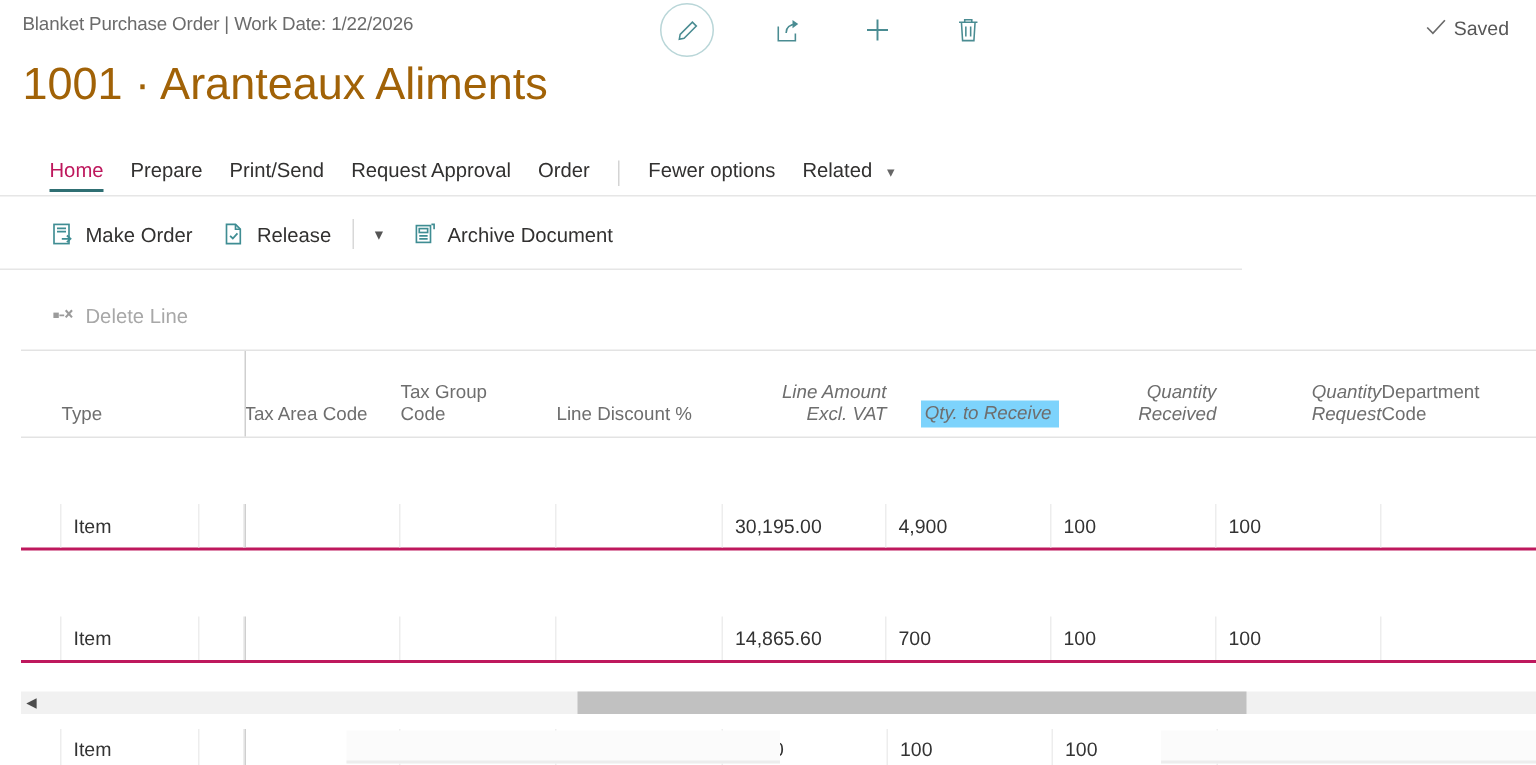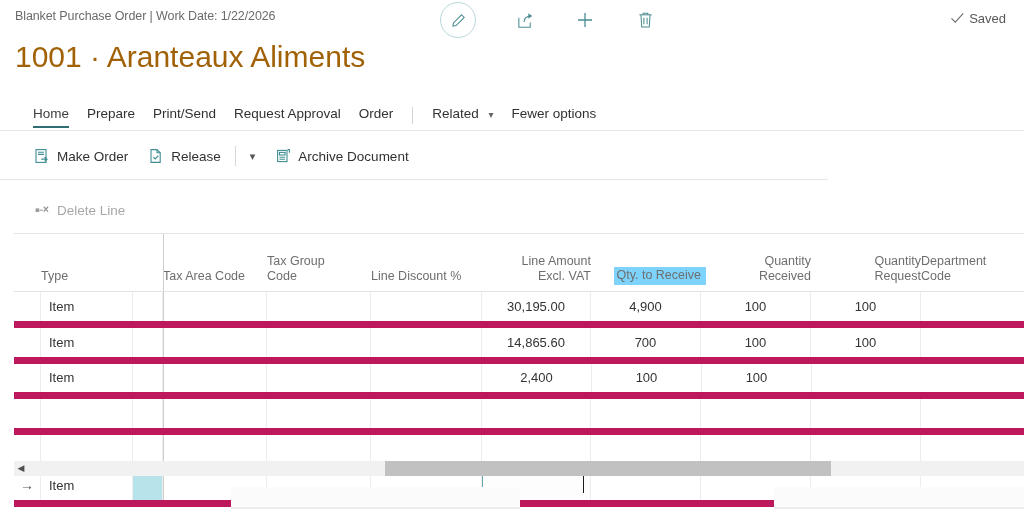--- a/index.html
+++ b/index.html
@@ -95,21 +95,21 @@
   .tab {
     font-size: 13.5px;
     color: #323130;
     padding: 0 9px;
     height: 31px;
     line-height: 28px;
     white-space: nowrap;
     position: relative;
   }
   .tab.active {
-    color: #404040;
+    color: #be185d;
   }
   .tab.active::after {
     content: "";
     position: absolute;
     left: 9px;
     right: 9px;
     bottom: 3px;
     height: 1.5px;
     background: #2f6f73;
   }
@@ -201,53 +201,54 @@
     font-size: 12.5px;
     color: #6e6e6e;
     box-sizing: border-box;
     display: flex;
     align-items: flex-end;
     padding-bottom: 7px;
     line-height: 15px;
     position: relative;
   }
   .hcell > span { display: block; }
-  .hcell.r { justify-content: flex-end; text-align: right; }
+  .hcell.r { justify-content: flex-end; text-align: right; font-style: italic; }
   .hcell.hl > span {
     background: #7dd3fc;
     padding: 1px 5px 2px 2px;
     margin: 16px -5px -1px -5px;
   }
   .vsep-strong {
     position: absolute;
     top: 0;
     bottom: 0;
     width: 1px;
     background: #cfcfcf;
   }
 
   .grid-body { border-top: 1px solid #e3e3e3; }
   .row {
     display: flex;
     height: 28.8px;
-    border-bottom: 7px solid #be185d;
+    border-bottom: 2px solid #be185d;
     position: relative;
+    margin-top: 44px;
   }
   .cell {
     font-size: 13px;
     color: #333333;
     box-sizing: border-box;
     display: flex;
     align-items: center;
     border-right: 1px solid #ededed;
     padding: 0 8px;
     overflow: hidden;
     white-space: nowrap;
   }
-  .cell.r { justify-content: center; }
+  .cell.r { justify-content: flex-start; }
   .cell.noborder { border-right: none; }
   .cell.indicator {
     justify-content: center;
     color: #555;
     font-size: 14px;
     border-right: 1px solid #ededed;
   }
   .cell.sel-bg { background: #b7e4ea; }
   .cell.focused {
     position: relative;
@@ -361,25 +362,25 @@
     <span>Print/Send</span>
   </div>
   <div class="tab">
     <span>Request Approval</span>
   </div>
   <div class="tab">
     <span>Order</span>
   </div>
   <div class="tab-sep"></div>
   <div class="tab">
+    <span>Fewer options</span>
+  </div>
+  <div class="tab">
     <span>Related</span>
     <span class="caret">▾</span>
-  </div>
-  <div class="tab">
-    <span>Fewer options</span>
   </div>
 </div>
 
 <div class="cmdbar">
   <div class="cmd">
     <span class="gi">
       <svg width="16" height="16" viewBox="0 0 16 16" fill="none" stroke="#3f8d93" stroke-width="1.1">
         <rect x="2" y="1.6" width="10" height="12.8"></rect>
         <path d="M4 4.2h6M4 6.4h6"></path>
         <path d="M7.2 11.2h5.6M10.6 9l2.4 2.2-2.4 2.2" stroke-width="1.2"></path>

